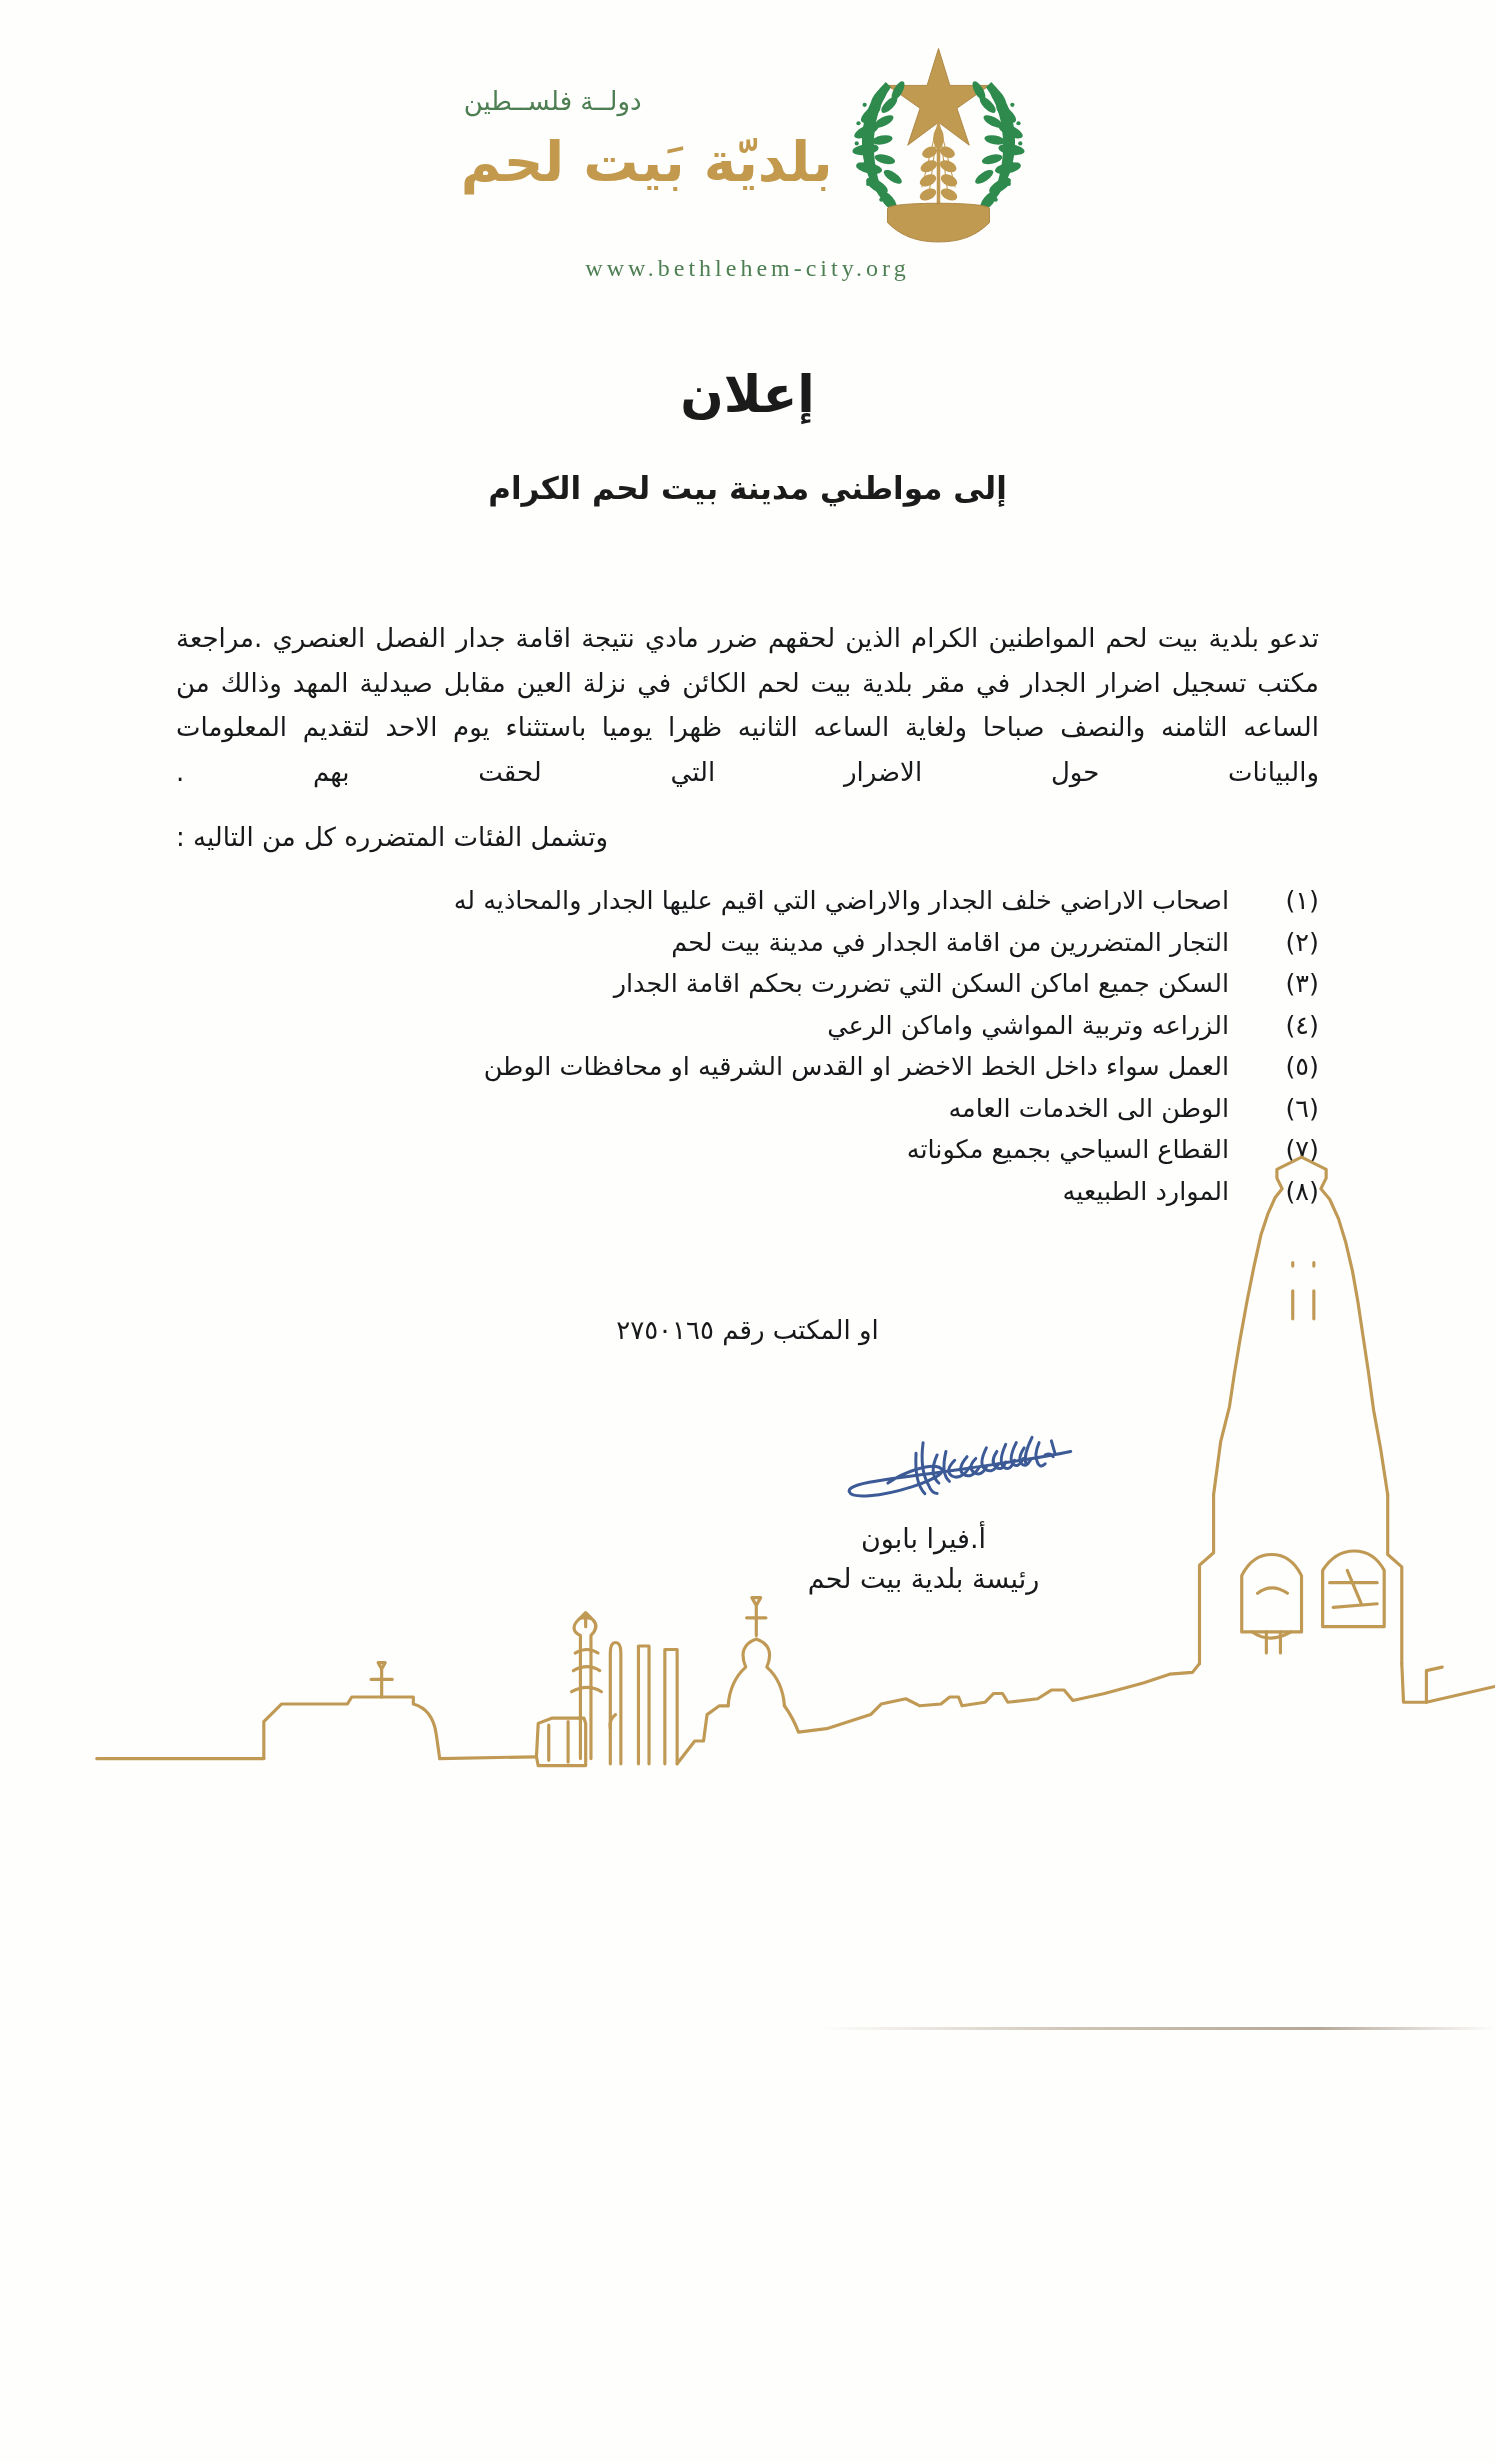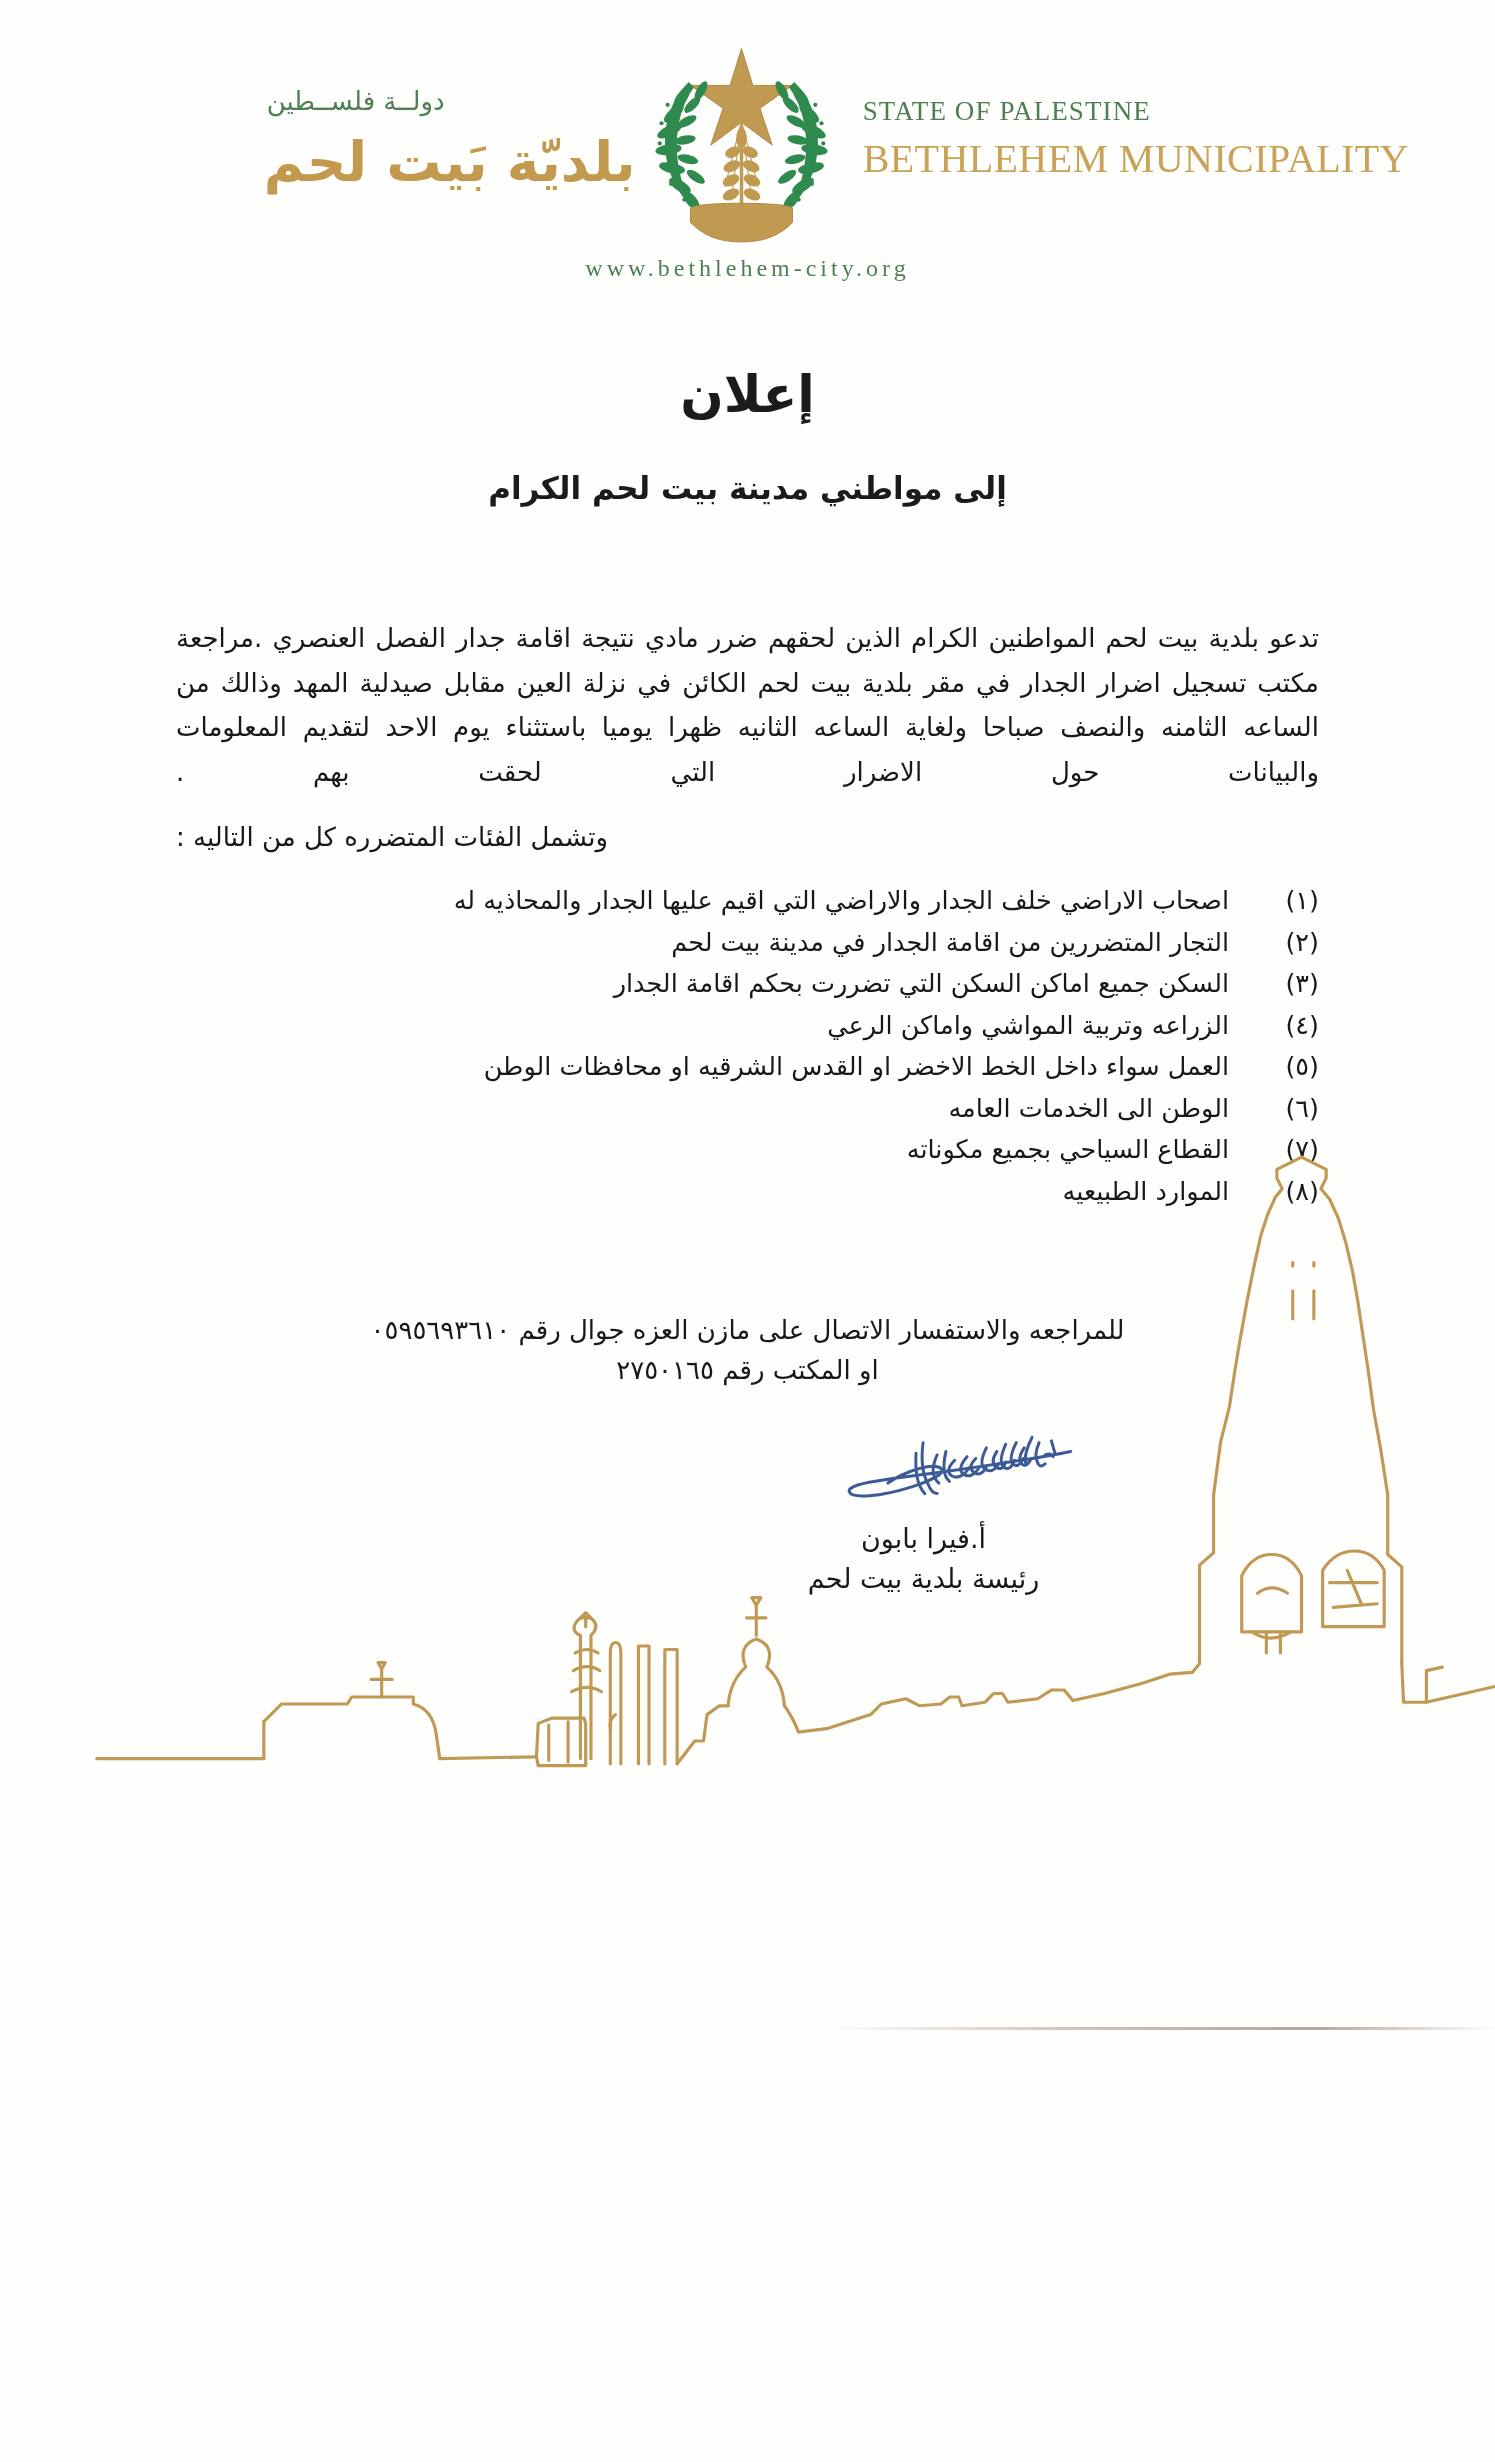--- a/index.html
+++ b/index.html
@@ -362,24 +362,20 @@
             <circle cx="200" cy="168" r="2.4"></circle>
               <circle cx="185" cy="186" r="2.4"></circle>
           </g>
 
           <g>
             <path d="M62,196 C62,188 178,188 178,196 L178,212 C160,230 140,234 120,234 C100,234 80,230 62,212 Z" fill="#c19a52" stroke="#a8813c" stroke-width="1"></path>
           </g>
         </svg>
       </div>
 
-      <div class="lh-english">
-        <div class="lh-en-state">STATE OF PALESTINE</div>
-        <div class="lh-en-muni">BETHLEHEM MUNICIPALITY</div>
-      </div>
     </div>
 
     <div class="lh-website">www.bethlehem-city.org</div>
   </div>
 
   <div class="doc-title">إعلان</div>
   <div class="doc-subtitle">إلى مواطني مدينة بيت لحم الكرام</div>
 
   <div class="body-block">
     <p>تدعو بلدية بيت لحم المواطنين الكرام الذين لحقهم ضرر مادي نتيجة اقامة جدار الفصل العنصري .مراجعة مكتب تسجيل اضرار الجدار في مقر بلدية بيت لحم الكائن في نزلة العين مقابل صيدلية المهد وذالك من الساعه الثامنه والنصف صباحا ولغاية الساعه الثانيه ظهرا يوميا باستثناء يوم الاحد لتقديم المعلومات والبيانات حول الاضرار التي لحقت بهم .</p>
@@ -416,21 +412,20 @@
       <span class="cat-num">(٧)</span>
       <span class="cat-text">القطاع السياحي بجميع مكوناته</span>
     </div>
     <div class="cat-row">
       <span class="cat-num">(٨)</span>
       <span class="cat-text">الموارد الطبيعيه</span>
     </div>
   </div>
 
   <div class="contact-block">
-    <div>للمراجعه والاستفسار الاتصال على مازن العزه جوال رقم ٠٥٩٥٦٩٣٦١٠</div>
     <div>او المكتب رقم ٢٧٥٠١٦٥</div>
   </div>
 
   <div class="signature-zone">
     <div class="sig-ink">
       <svg viewBox="0 0 330 120" xmlns="http://www.w3.org/2000/svg">
         <g fill="none" stroke="#3c5a96" stroke-width="3.4" stroke-linecap="round" stroke-linejoin="round">
           <path d="M236,28 l4,14"></path>
           <path d="M229,44 q6,-3 9,2"></path>
           <path d="M222,30 q-6,14 -2,22 q3,8 9,2"></path>

